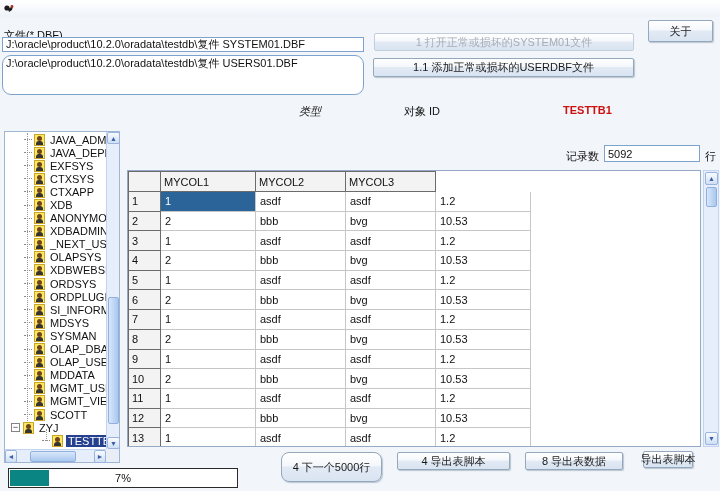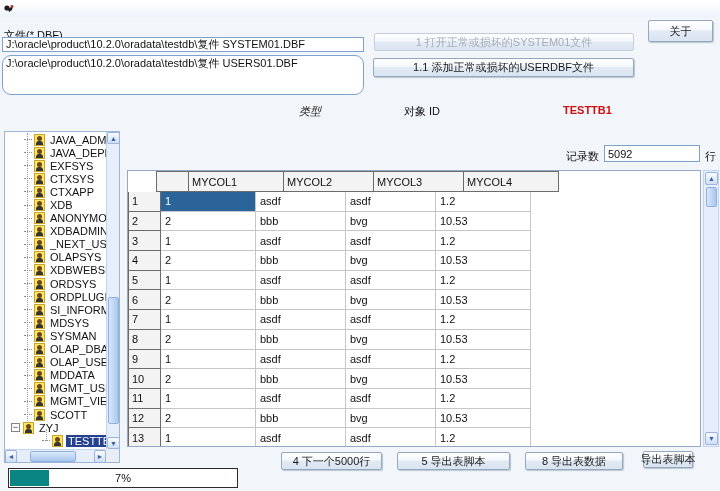--- a/index.html
+++ b/index.html
@@ -53,21 +53,21 @@
     background:linear-gradient(#f8fbff,#cfdff5);color:#3d5fa5;font-size:7px;
     display:flex;align-items:center;justify-content:center;}
   .sbthumb{position:absolute;box-sizing:border-box;border:1px solid #8fb0de;border-radius:2px;
     background:linear-gradient(90deg,#d9e7fa,#a9c7ee);}
   .sbthumb.h{background:linear-gradient(#d9e7fa,#a9c7ee);}
   .sbcorner{position:absolute;right:0;bottom:0;width:13px;height:13px;background:#e9eef6;}
 
   
   #grid-panel{position:absolute;left:127px;top:170px;width:574px;height:277px;background:#fff;
     border:1px solid #93a9c6;box-sizing:border-box;overflow:hidden;}
-  #grid-header{display:flex;height:21px;width:403px;margin-left:28px;}
+  #grid-header{display:flex;height:21px;width:403px;}
   .hcell{box-sizing:border-box;border:1px solid #6b6b6b;border-left:none;background:#f3f3f3;
     display:flex;align-items:center;padding-left:3px;}
   .hcell.first{border-left:1px solid #6b6b6b;}
   .grow{display:flex;height:19.7px;width:403px;}
   .rnum{width:33px;flex:none;box-sizing:border-box;border:1px solid #6b6b6b;border-top:none;background:#f3f3f3;
     display:flex;align-items:center;padding-left:3px;}
   .gcell{box-sizing:border-box;border-right:1px solid #c6c6c6;border-bottom:1px solid #c6c6c6;
     display:flex;align-items:center;padding-left:4px;background:#fff;}
   .gcell.csel{background:var(--cell-selection,#2a6499);color:#fff;}
 
@@ -245,21 +245,20 @@
     </div>
     <div class="sbcorner"></div>
   </div>
 
   <div id="grid-panel">
     <div id="grid-header">
         <div class="hcell first" style="width: 33px;"></div>
         <div class="hcell" style="width: 95px;">MYCOL1</div>
         <div class="hcell" style="width: 90px;">MYCOL2</div>
         <div class="hcell" style="width: 90px;">MYCOL3</div>
-        <div class="hcell" style="width: 95px;">MYCOL4</div>
       </div>
     <div id="grid-body">
         <div class="grow">
           <div class="rnum">1</div>
           <div class="gcell csel" style="width: 95px;">1</div>
           <div class="gcell" style="width: 90px;">asdf</div>
           <div class="gcell" style="width: 90px;">asdf</div>
           <div class="gcell" style="width: 95px;">1.2</div>
         </div>
         <div class="grow">
@@ -348,22 +347,22 @@
         </div>
       </div>
   </div>
 
   <div class="sbv" style="left:703px;top:170px;width:16px;height:277px;border:1px solid #c3d4ee;">
     <div class="sbbtn" style="left:1px;top:1px;width:13px;height:13px;">▲</div>
     <div class="sbthumb" style="left:2px;top:16px;width:11px;height:20px;"></div>
     <div class="sbbtn" style="left:1px;bottom:1px;width:13px;height:13px;">▼</div>
   </div>
 
-  <div class="btn" style="left:281px;top:452px;width:101px;height:18px;">4 下一个5000行</div>
-  <div class="btn" style="left:397px;top:452px;width:113px;height:18px;">5 导出表脚本</div>
+  <div class="btn" style="left:281px;top:452px;width:101px;height:30px;border-radius:8px;">4 下一个5000行</div>
+  <div class="btn" style="left:397px;top:452px;width:113px;height:18px;">4 导出表脚本</div>
   <div class="btn" style="left:525px;top:452px;width:98px;height:18px;">8 导出表数据</div>
   <div class="btn" style="left:643px;top:451px;width:50px;height:17px;">导出表脚本</div>
 
   <div id="progress">
     <div id="progress-fill" style="width: 17%;"></div>
     <div id="progress-label">7%</div>
   </div>
 
 </div>
 

